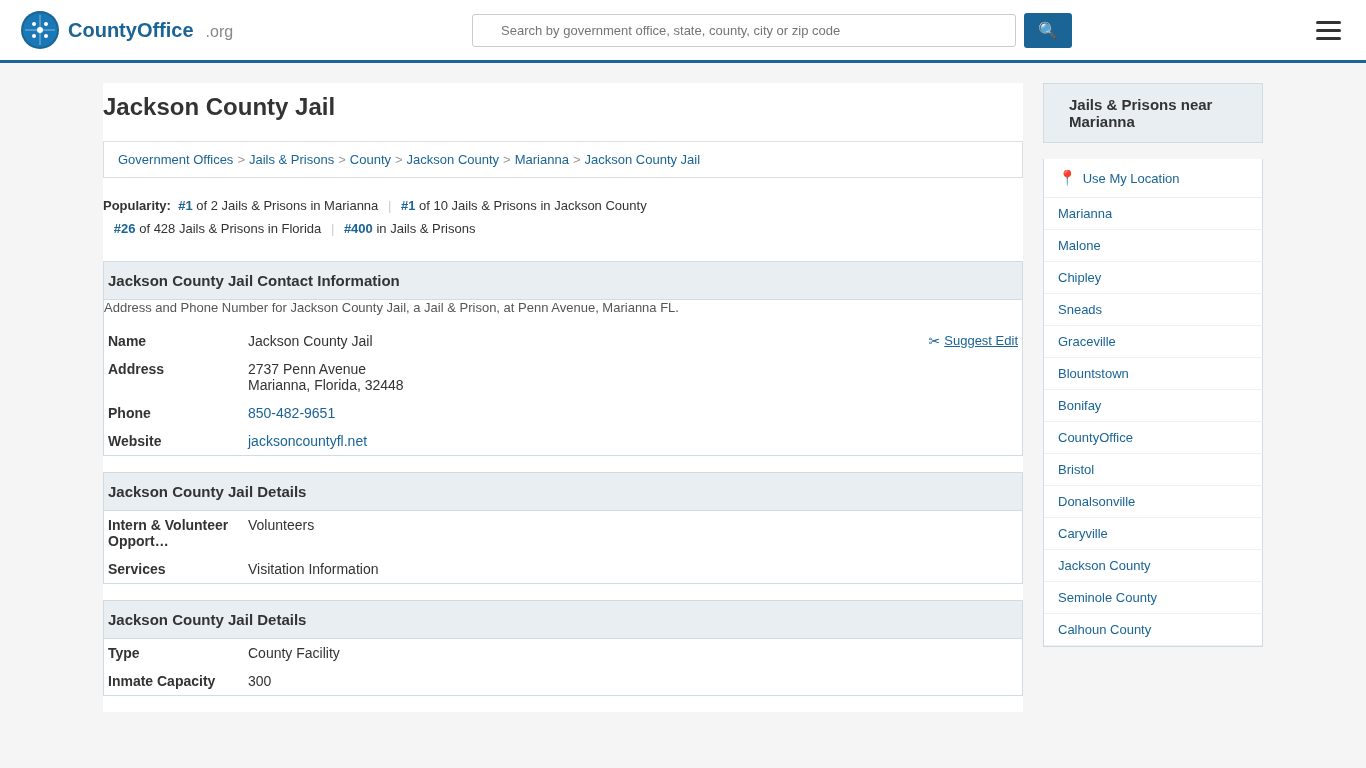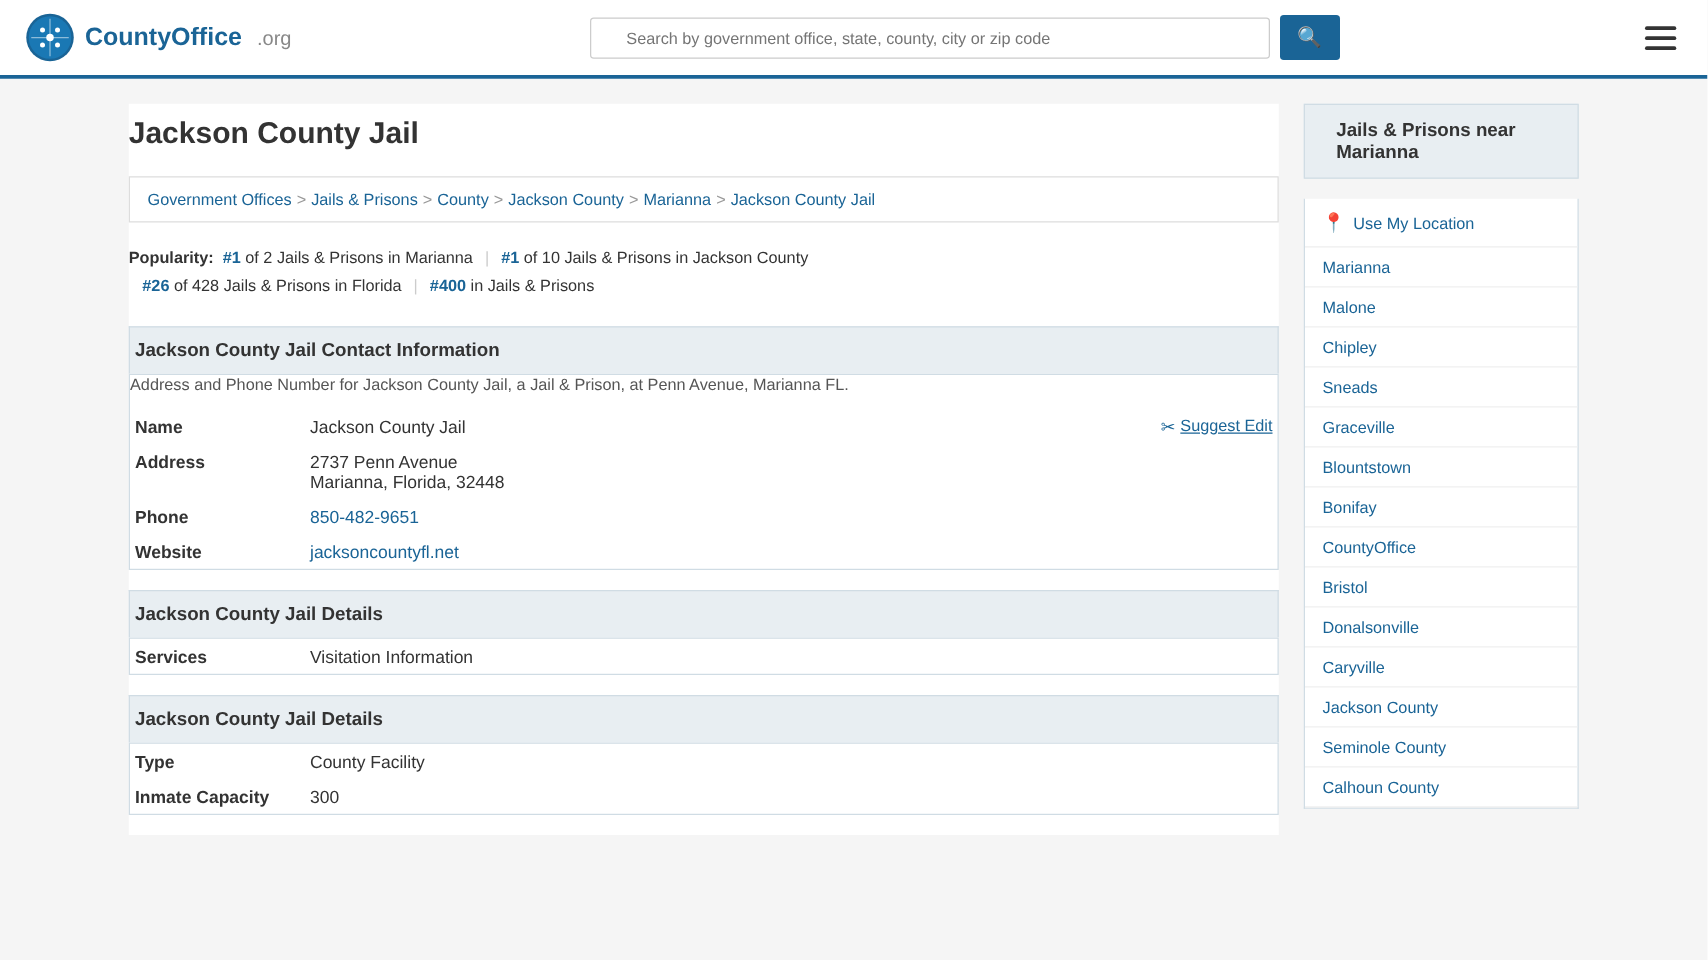--- a/index.html
+++ b/index.html
@@ -306,20 +306,24 @@
         </tbody>
           </table>
       </div>
     </div>
 
     <div>
       <div class="section-header">Jackson County Jail Details</div>
       <div class="section-body">
         <table class="info-table">
           <tbody>
+              <tr>
+            <td>Intern &amp; Volunteer Opport…</td>
+            <td>Volunteers</td>
+          </tr>
           <tr>
             <td>Services</td>
             <td>Visitation Information</td>
           </tr>
         </tbody>
           </table>
       </div>
     </div>
 
     <div>

